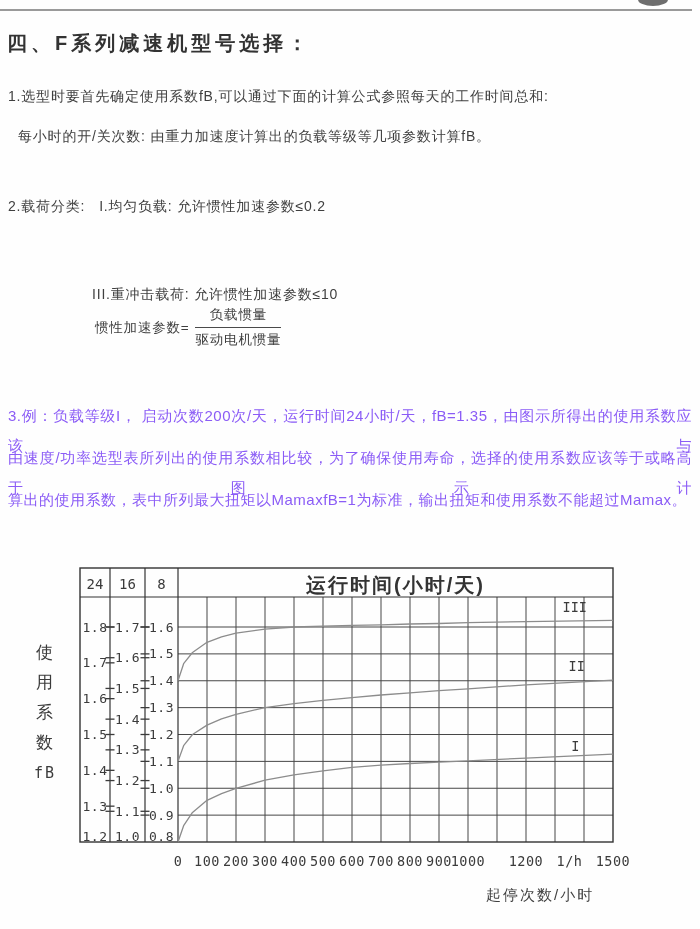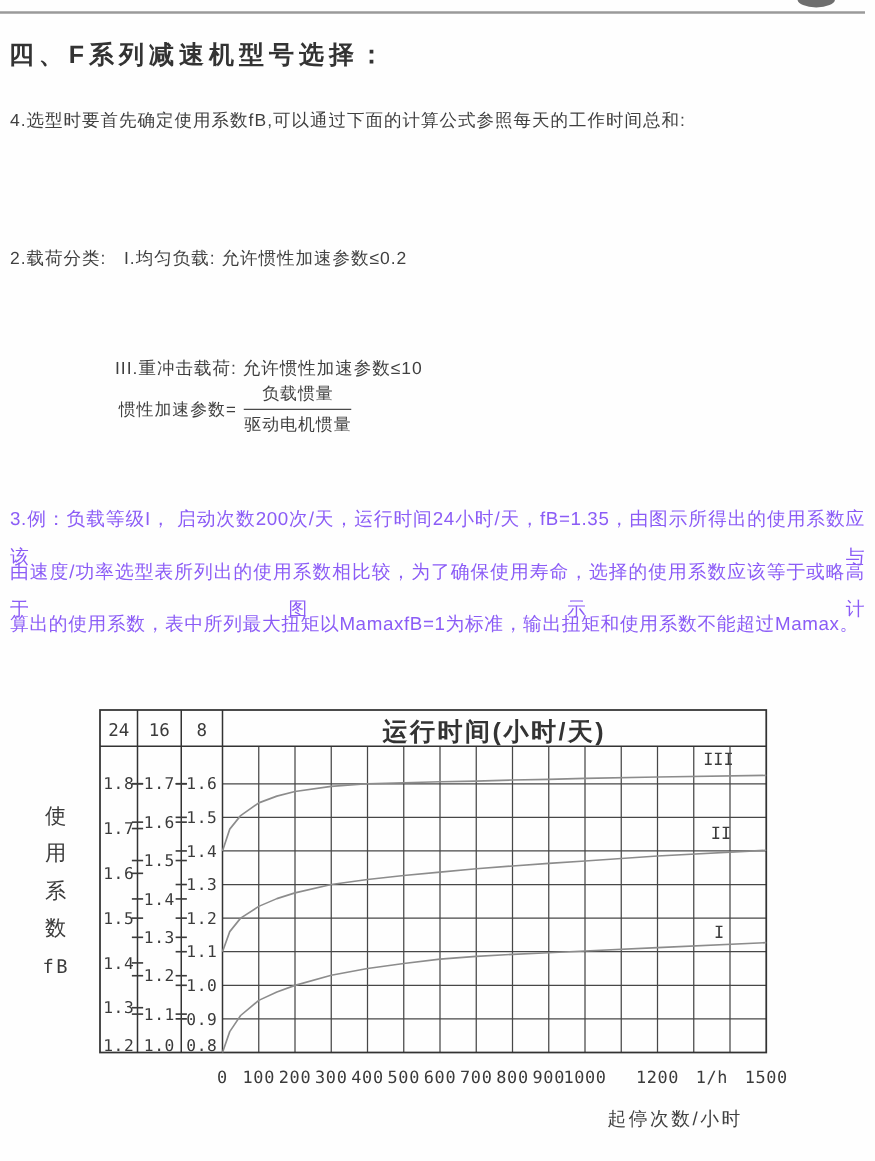--- a/index.html
+++ b/index.html
@@ -48,21 +48,22 @@
 </head>
 <body>
 
 <div id="page">
 
   <div id="top-rule" class="abs"></div>
   <div id="logo-arc" class="abs"></div>
 
   <div id="doc-title" class="abs">四、F系列减速机型号选择：</div>
 
-  <div id="p1a" class="abs para">4.选型时要首先确定使用系数fB,可以通过下面的计算公式参照每天的工作时间总和:</div>
+  <div id="p1a" class="abs para">1.选型时要首先确定使用系数fB,可以通过下面的计算公式参照每天的工作时间总和:</div>
+  <div id="p1b" class="abs para">每小时的开/关次数: 由重力加速度计算出的负载等级等几项参数计算fB。</div>
 
   <div id="p2row" class="abs para">
     <span>2.载荷分类:</span>
     <span id="p2-item1">I.均匀负载: 允许惯性加速参数≤0.2</span>
   </div>
   <div id="p2-item3" class="abs para">III.重冲击载荷: 允许惯性加速参数≤10</div>
 
   <div id="formula" class="abs">
     <span class="lhs">惯性加速参数=</span>
     <span class="frac">

